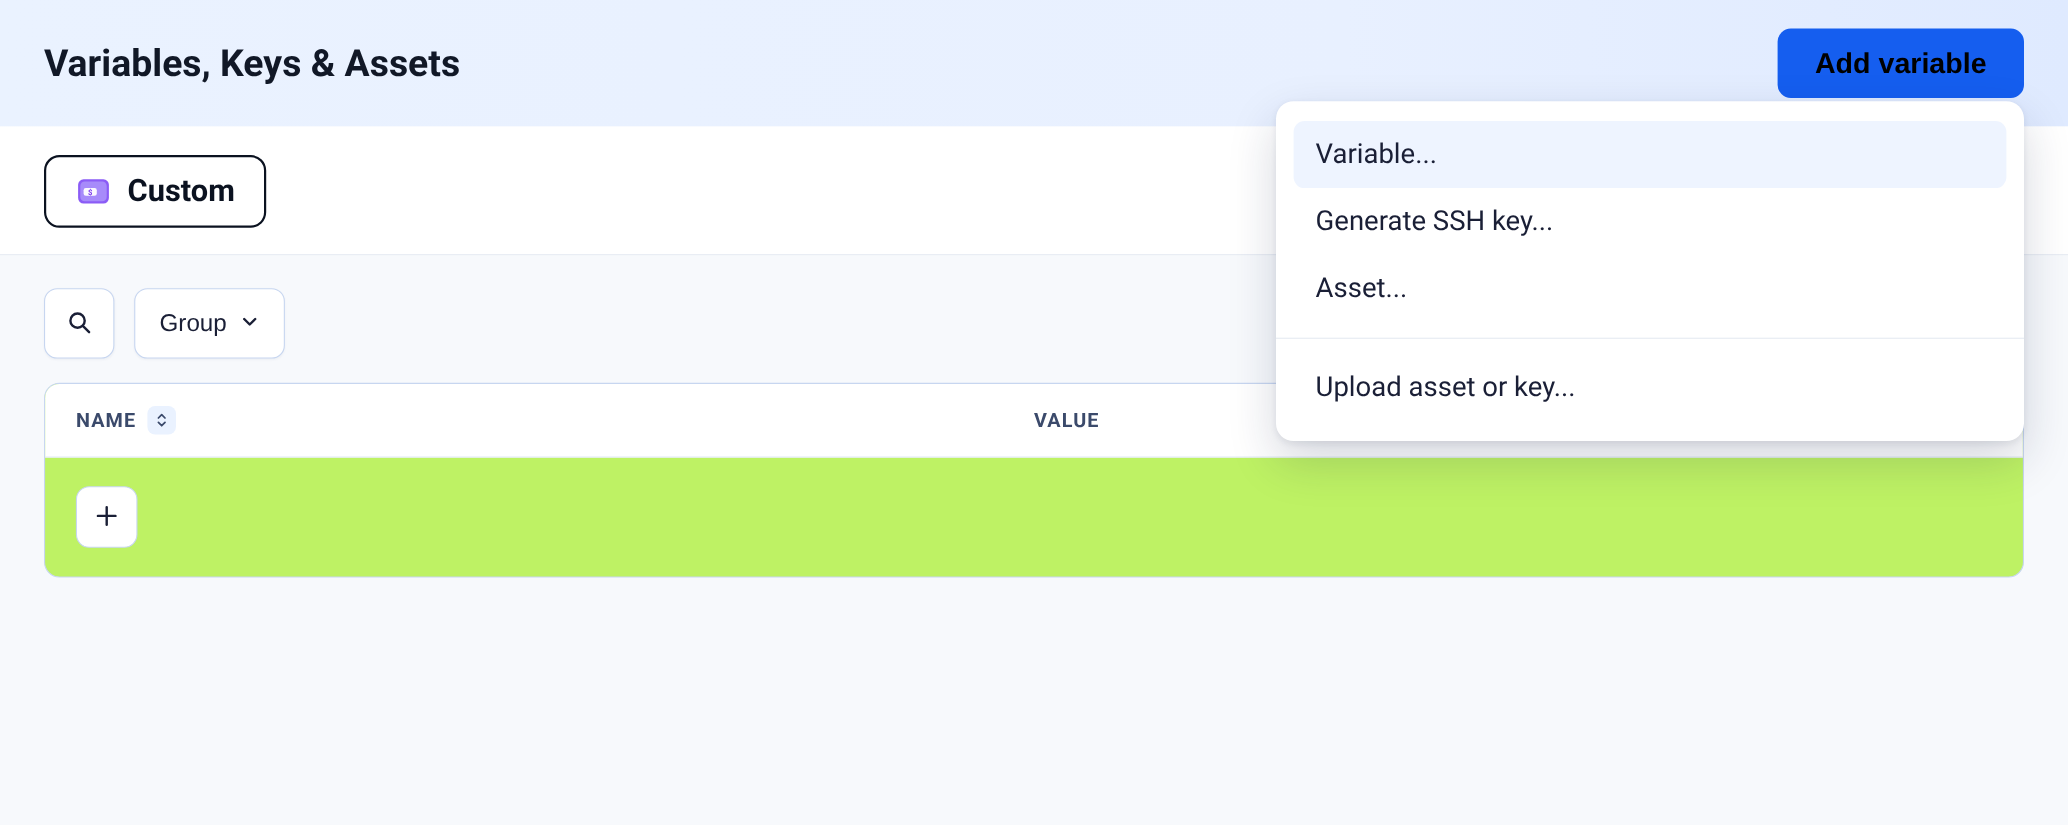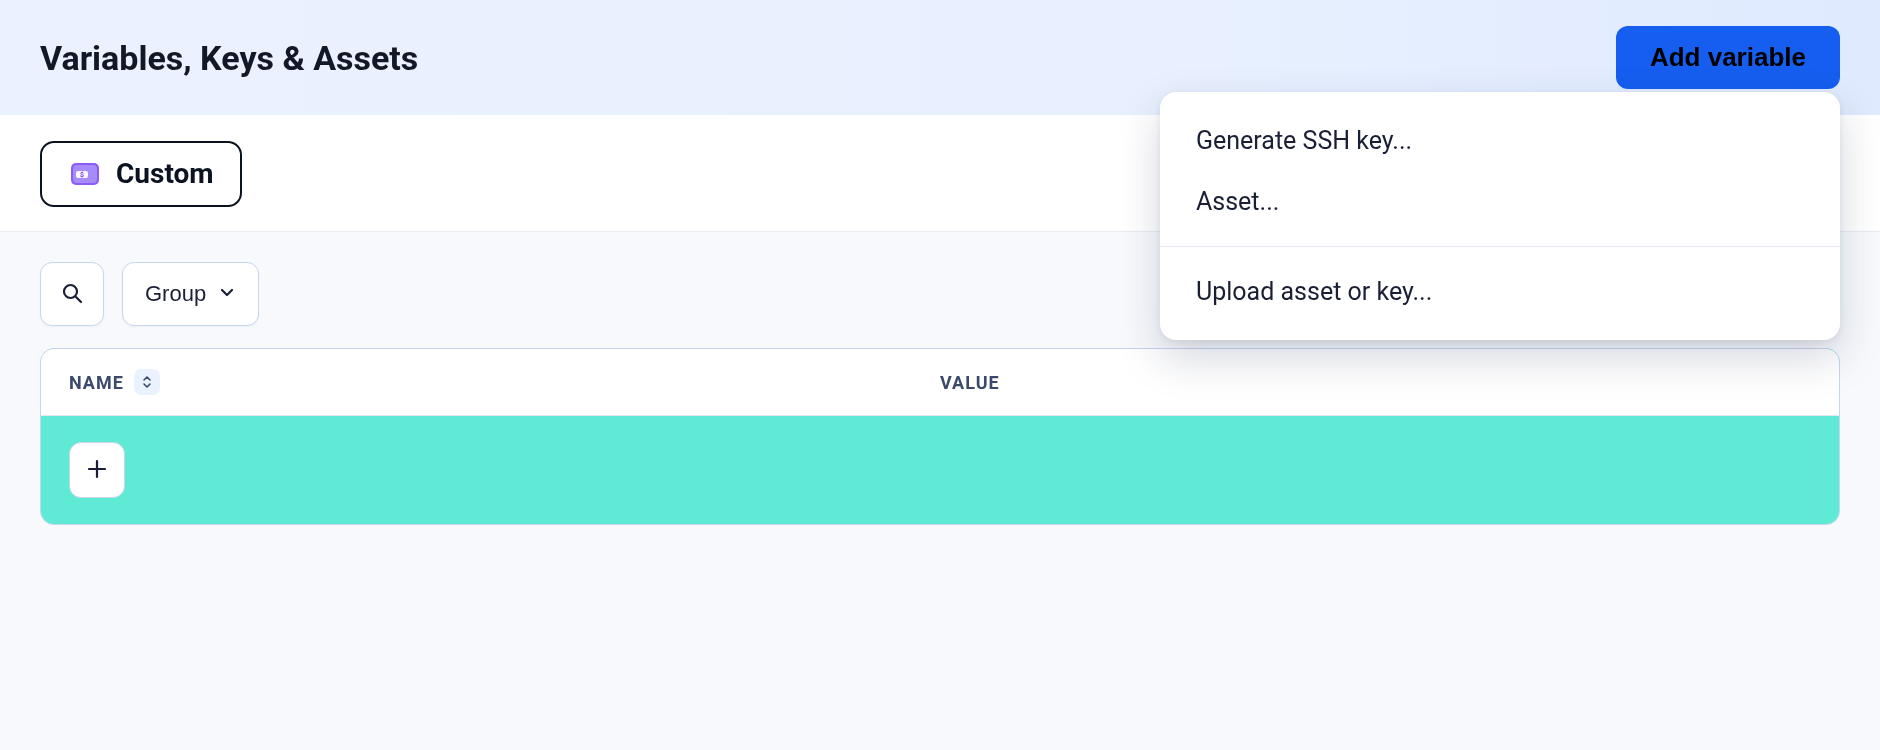--- a/index.html
+++ b/index.html
@@ -103,21 +103,21 @@
     font-size: 22px;
     font-weight: 500;
     color: #1a1f36;
   }
 
   
   .table-wrap {
     margin: 22px 40px 0 40px;
     border: 1px solid #c7d6f0;
     border-radius: 14px;
-    background: #5eead4;
+    background: #bef264;
     overflow: hidden;
   }
   .thead {
     display: flex;
     padding: 20px 28px;
     border-bottom: 1px solid #e2e9f5;
     background: #fff;
   }
   .th {
     font-size: 18px;
@@ -238,17 +238,18 @@
         <svg width="22" height="22" viewBox="0 0 22 22" fill="none" stroke="#1a1f36" stroke-width="2.2" stroke-linecap="round">
           <line x1="11" y1="3" x2="11" y2="19"></line>
           <line x1="3" y1="11" x2="19" y2="11"></line>
         </svg>
       </span>
     </button>
   </div>
 </div>
 
 <div class="dropdown">
+  <div class="menu-item selected">Variable...</div>
   <div class="menu-item">Generate SSH key...</div>
   <div class="menu-item">Asset...</div>
   <div class="menu-divider"></div>
   <div class="menu-item">Upload asset or key...</div>
 </div>
 
 </body></html>

